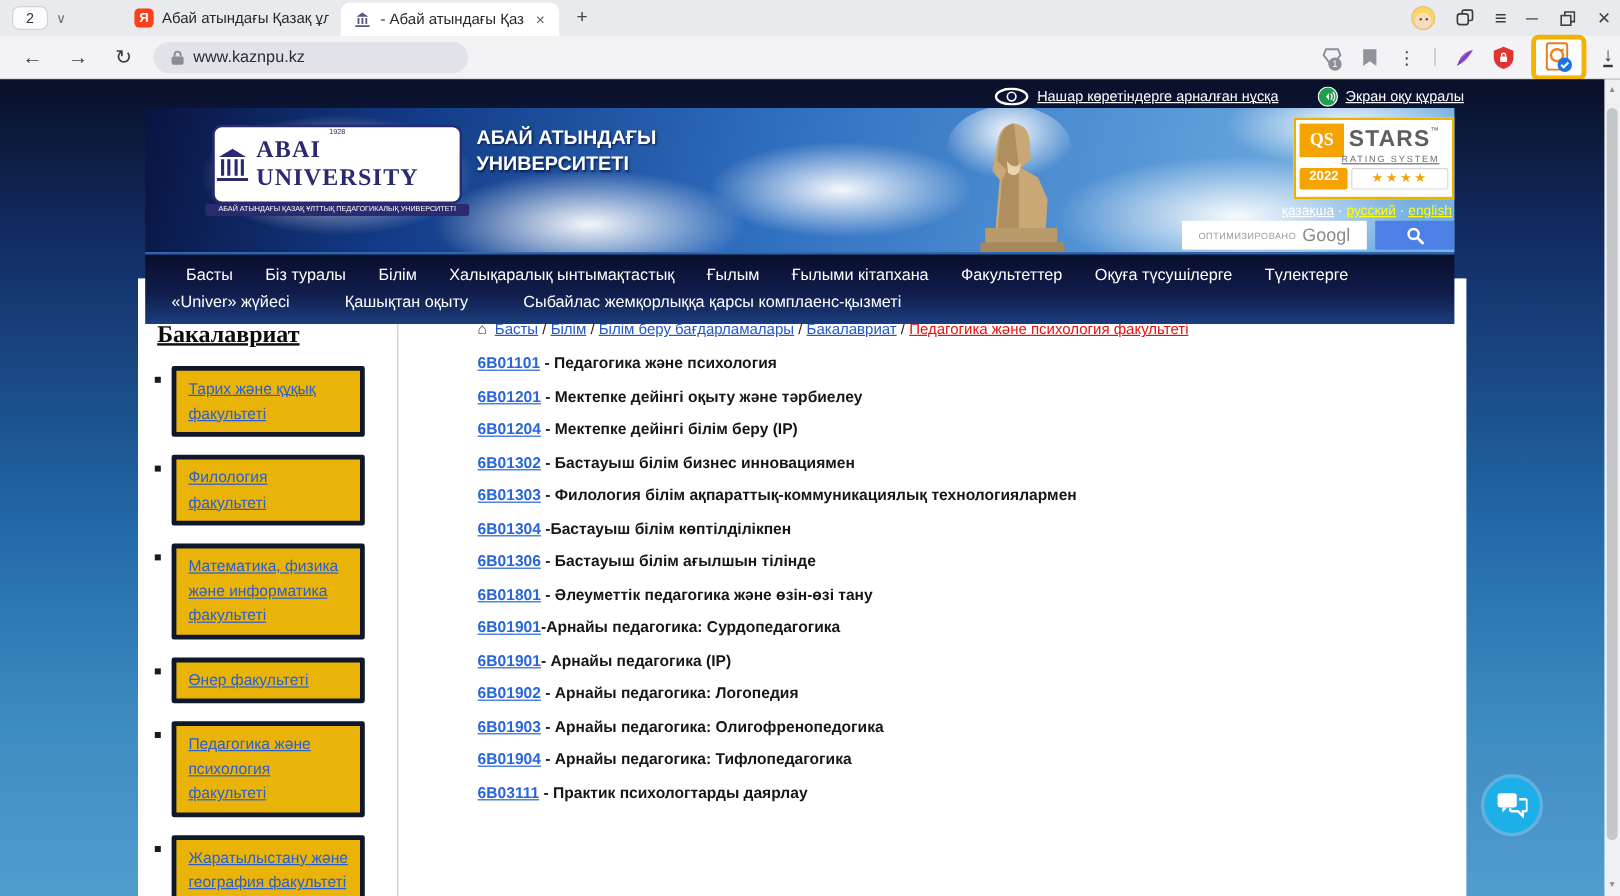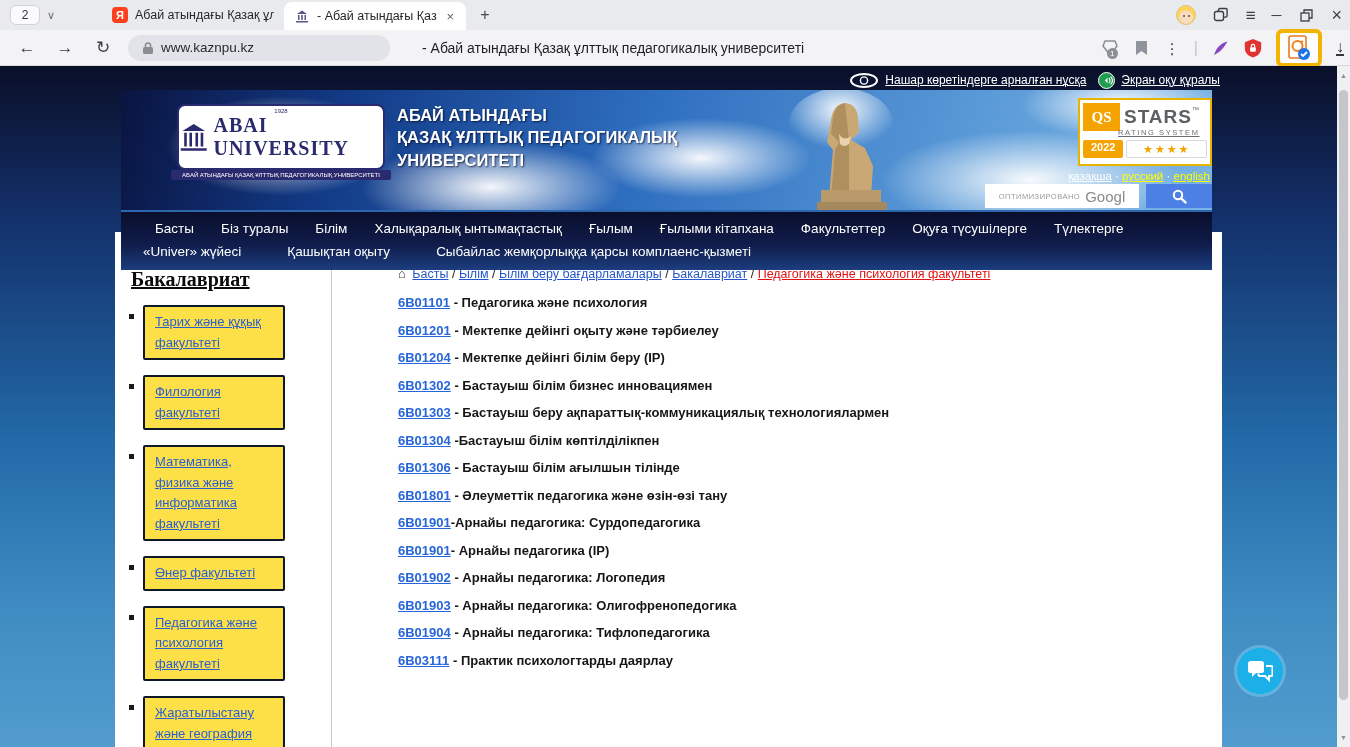--- a/index.html
+++ b/index.html
@@ -34,21 +34,21 @@
   .tool-divider { color:#c5c6cb; font-size:16px; }
   .hl-box { width:46px; height:38px; border:4px solid #f2b400; border-radius:6px; display:flex; align-items:center; justify-content:center; background:#fdfdfd; }
   .dl { font-size:16px; color:#34363b; border-bottom:2px solid #34363b; line-height:14px; cursor:pointer; }
   .badge1 { position:absolute; left:6px; top:9px; background:#8b8f98; color:#fff; font-size:8px; width:11px; height:11px; border-radius:50%; text-align:center; line-height:11px; }
   .rel { position:relative; }
 
   
   .page { position:absolute; left:0; top:66px; width:1350px; height:681px;
     background:linear-gradient(180deg,#0a0f28 0%,#13306a 22%,#226aa8 55%,#3f8cc2 80%,#529cce 100%); }
 
-  .topstrip { position:absolute; left:115px; top:3px; width:1107px; height:22px; display:flex; justify-content:flex-end; align-items:center; gap:12px; padding-right:2px; }
+  .topstrip { position:absolute; left:115px; top:3px; width:1107px; height:22px; display:flex; justify-content:flex-end; align-items:center; gap:33px; padding-right:2px; }
   .toplink { display:flex; align-items:center; gap:6px; color:#fff; font-size:12px; text-decoration:underline; cursor:pointer; white-space:nowrap; }
 
   .banner { position:absolute; left:121px; top:24px; width:1091px; height:120px; overflow:hidden;
     background:linear-gradient(105deg,#0a1440 0%,#123a86 20%,#2f6fc0 48%,#5b9bd8 78%,#7ab4e4 100%); }
   .cloud { position:absolute; border-radius:50%; background:radial-gradient(closest-side, rgba(255,255,255,.95), rgba(255,255,255,0)); }
   .logo-wrap { position:absolute; left:46px; top:6px; width:228px; height:100px; }
   .logo-glow { position:absolute; inset:0; border-radius:16px; background:radial-gradient(closest-side, rgba(255,255,255,.9), rgba(255,255,255,0)); }
   .logo-card { position:absolute; left:10px; top:8px; width:208px; height:66px; background:#fff; border-radius:8px; border:2px solid #2a2a6e; display:flex; align-items:center; justify-content:center; gap:5px; }
   .logo-txt { font-size:20px; font-weight:bold; color:#2a2a6e; letter-spacing:1px; font-family:"Liberation Serif","DejaVu Serif",serif; }
   .logo-year { position:absolute; top:12px; left:50%; transform:translateX(-50%); font-size:6px; color:#2a2a6e; }
@@ -81,21 +81,21 @@
   .navrow.r2 { gap:46px; height:23px; padding-left:22px; }
   .navlink { color:#fff; font-size:13.5px; white-space:nowrap; cursor:pointer; }
 
   .white-wrap { position:absolute; left:115px; top:166px; width:1107px; height:515px; background:#fff; }
   .content { display:flex; padding:34px 10px 0 6px; }
   .sidebar { width:211px; border-right:1px solid #c9c9c9; padding-left:8px; padding-bottom:24px; }
   .sb-head { font-family:"Liberation Serif","DejaVu Serif",serif; font-size:20px; color:#0b0b0b; text-decoration:underline; margin:2px 0 14px 2px; font-weight:bold; }
   .sb-list { list-style:none; }
   .sb-item { display:flex; gap:9px; margin-bottom:15px; }
   .sb-bullet { flex:0 0 5px; width:5px; height:5px; background:#1a1a1a; margin-top:9px; }
-  .sb-box { border:2px solid #0f172a; border-radius:2px; padding:5px 10px; width:142px; background:#fde047; cursor:pointer; }
+  .sb-box { border:4px solid #0f172a; border-radius:2px; padding:5px 10px; width:161px; background:#eab308; cursor:pointer; }
   .sb-box a { font-size:13px; color:#2a5fd0; text-decoration:underline; line-height:1.58; cursor:pointer; }
   .main { flex:1; padding-left:66px; }
   .breadcrumb { font-size:12.5px; color:#222; margin-bottom:14px; white-space:nowrap; }
   .bc-home { color:#333; font-size:13px; margin-right:3px; }
   .bc-link { color:#2456c8; text-decoration:underline; cursor:pointer; }
   .bc-sep { color:#222; }
   .bc-cur { color:#e31212; text-decoration:underline; cursor:pointer; }
   .prog-list { list-style:none; }
   .prog-list li { margin-bottom:12.5px; font-size:13px; font-weight:bold; line-height:15px; color:#161616; }
   .prog-code { color:#2766d9; text-decoration:underline; cursor:pointer; }
@@ -157,21 +157,20 @@
     <div class="navglyph" style="margin-left:8px;">←</div>
     <div class="navglyph">→</div>
     <div class="navglyph">↻</div>
     <div class="urlpill">
       <svg width="12" height="14" viewBox="0 0 12 14">
           <rect x="1" y="6" width="10" height="7" rx="1.5" fill="#8a8d94"></rect>
           <path d="M3.5 6V4.5a2.5 2.5 0 0 1 5 0V6" fill="none" stroke="#8a8d94" stroke-width="1.6"></path>
         </svg>
       <span class="url">www.kaznpu.kz</span>
     </div>
-    <div class="pagetitle">- Абай атындағы Қазақ ұлттық педагогикалық университеті</div>
     <div class="toolbar-right">
       <div class="icon16 rel">
         <svg width="18" height="18" viewBox="0 0 18 18">
             <path d="M4 2h10l2 5-7 9-7-9z" fill="none" stroke="#8b8f98" stroke-width="1.6" stroke-linejoin="round"></path>
           </svg>
         <span class="badge1">1</span>
       </div>
       <div class="icon16">
         <svg width="13" height="16" viewBox="0 0 13 16">
             <path d="M1 1h11v14l-5.5-4L1 15z" fill="#8f939b"></path>
@@ -257,21 +256,20 @@
               <path d="M2 30h30v3H2z M4 10h26L17 2z M6 12h3v16H6z M12 12h3v16h-3z M19 12h3v16h-3z M25 12h3v16h-3z" fill="#2a2a6e"></path>
             </svg>
           <span class="logo-txt">ABAI UNIVERSITY</span>
         </div>
         <div class="logo-year">1928</div>
         <div class="logo-banner">АБАЙ АТЫНДАҒЫ ҚАЗАҚ ҰЛТТЫҚ ПЕДАГОГИКАЛЫҚ УНИВЕРСИТЕТІ</div>
       </div>
 
       <div class="site-title">
         <div>АБАЙ АТЫНДАҒЫ</div>
-        <div>ҚАЗАҚ ҰЛТТЫҚ ПЕДАГОГИКАЛЫҚ</div>
         <div>УНИВЕРСИТЕТІ</div>
       </div>
 
       <div class="qs-badge">
         <div class="qs-top">
           <div class="qs-sq">QS</div>
           <div><span class="qs-stars-word">STARS</span><span class="qs-tm">™</span></div>
         </div>
         <div class="qs-sub">RATING SYSTEM</div>
         <div class="qs-bottom">
@@ -339,21 +337,21 @@
           <div class="breadcrumb">
             <span class="bc-home">⌂</span>
             <a class="bc-link">Басты</a><span class="bc-sep"> / </span><a class="bc-link">Білім</a><span class="bc-sep"> / </span><a class="bc-link">Білім беру бағдарламалары</a><span class="bc-sep"> / </span><a class="bc-link">Бакалавриат</a><span class="bc-sep"> / </span><a class="bc-cur">Педагогика және психология факультеті</a>
           </div>
 
           <ul class="prog-list">
             <li><a class="prog-code">6B01101</a><span> - Педагогика және психология</span></li>
             <li><a class="prog-code">6B01201</a><span> - Мектепке дейінгі оқыту және тәрбиелеу</span></li>
             <li><a class="prog-code">6B01204</a><span> - Мектепке дейінгі білім беру (IP)</span></li>
             <li><a class="prog-code">6B01302</a><span> - Бастауыш білім бизнес инновациямен</span></li>
-            <li><a class="prog-code">6B01303</a><span> - Бастауыш беру ақпараттық-коммуникациялық технологиялармен</span></li>
+            <li><a class="prog-code">6B01303</a><span> - Филология білім ақпараттық-коммуникациялық технологиялармен</span></li>
             <li><a class="prog-code">6B01304</a><span> -Бастауыш білім көптілділікпен</span></li>
             <li><a class="prog-code">6B01306</a><span> - Бастауыш білім ағылшын тілінде</span></li>
             <li><a class="prog-code">6B01801</a><span> - Әлеуметтік педагогика және өзін-өзі тану</span></li>
             <li><a class="prog-code">6B01901</a><span>-Арнайы педагогика: Сурдопедагогика</span></li>
             <li><a class="prog-code">6B01901</a><span>- Арнайы педагогика (IP)</span></li>
             <li><a class="prog-code">6B01902</a><span> - Арнайы педагогика: Логопедия</span></li>
             <li><a class="prog-code">6B01903</a><span> - Арнайы педагогика: Олигофренопедогика</span></li>
             <li><a class="prog-code">6B01904</a><span> - Арнайы педагогика: Тифлопедагогика</span></li>
             <li><a class="prog-code">6B03111</a><span> - Практик психологтарды даярлау</span></li>
           </ul>

